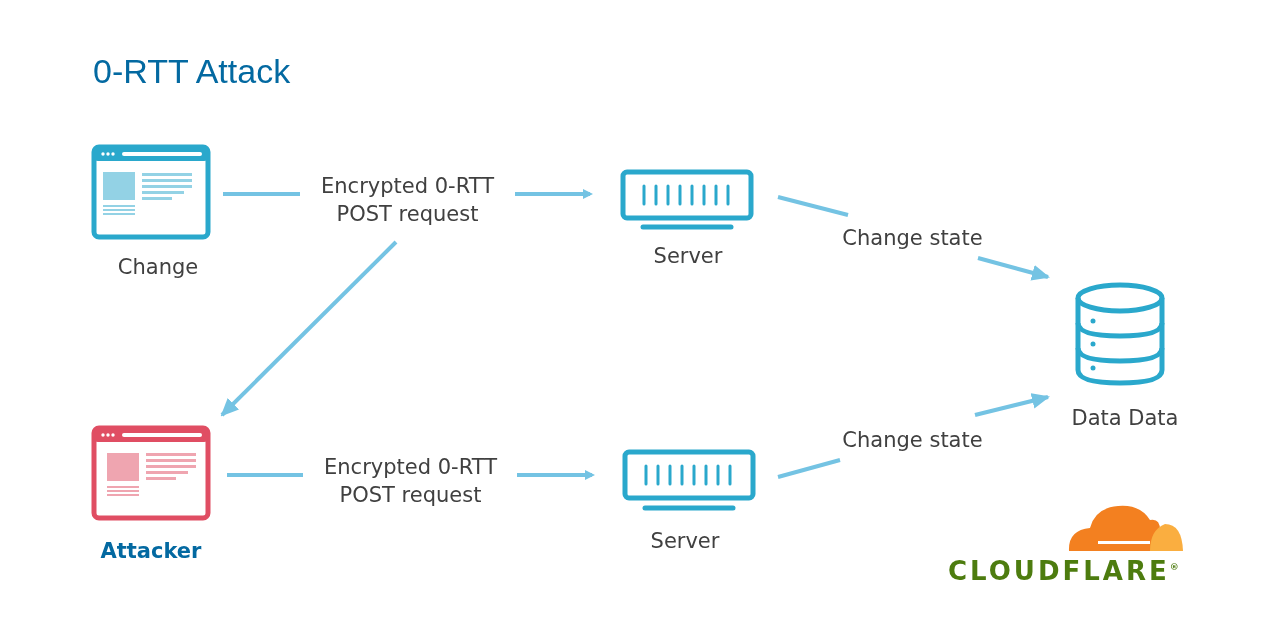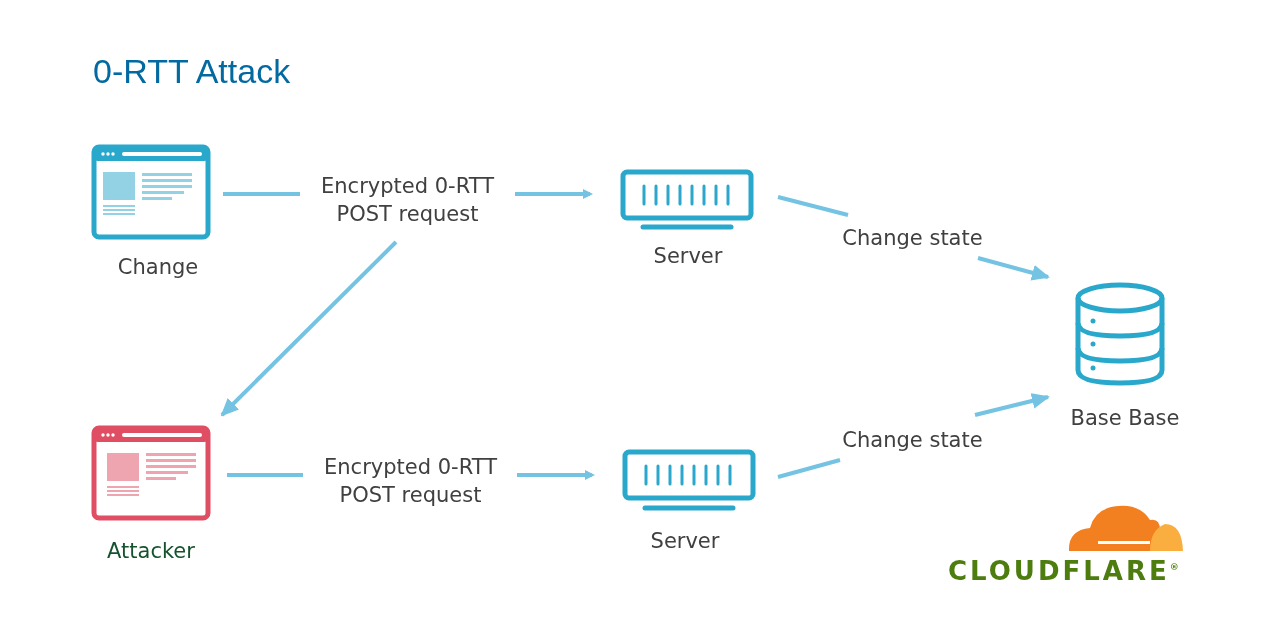--- a/index.html
+++ b/index.html
@@ -2,21 +2,21 @@
 <html><head>
 <meta charset="utf-8">
 <style>
   html, body { margin: 0; padding: 0; background: #ffffff; }
   body { width: 1273px; height: 626px; position: relative; overflow: hidden;
          font-family: "DejaVu Sans", "Liberation Sans", sans-serif; color: #1b4f7a; }
   .title { position: absolute; left: 93px; top: 52px; font-size: 34px; font-weight: 300;
            color: #0369a1; letter-spacing: 0px; font-family: "Liberation Sans", sans-serif; }
   .label { position: absolute; font-size: 21px; color: #404040; text-align: center;
            line-height: 28px; font-family: "DejaVu Sans", sans-serif; }
-  .label.attacker { color: #14532d; }
+  .label.attacker { color: #0369a1; font-weight: bold; }
   svg.layer { position: absolute; left: 0; top: 0; }
   .cf-text { position: absolute; left: 948px; top: 556px; font-size: 26px; font-weight: bold;
              letter-spacing: 3px; color: #4d7c0f; font-family: "DejaVu Sans", sans-serif; }
 </style>
 </head>
 <body>
 
 <div class="title">0-RTT Attack</div>
 
 <svg class="layer" width="1273" height="626" viewBox="0 0 1273 626">
@@ -121,21 +121,21 @@
     <path d="M1069,551 Q1068,530 1090,528 Q1095,508 1118,506 Q1140,504 1150,520 Q1160,518 1160,530 L1160,551 Z" fill="#f38020"></path>
     <path d="M1150,551 Q1150,530 1165,524 Q1182,524 1183,551 Z" fill="#faae40"></path>
     <path d="M1098,541 L1150,541 L1150,544 L1098,544 Z" fill="#fff"></path>
   </g>
 </svg>
 
 <div class="label" style="left:108px; top:253px; width:100px;">Change</div>
 <div class="label attacker" style="left:96px; top:537px; width:110px;">Attacker</div>
 <div class="label" style="left:638px; top:242px; width:100px;">Server</div>
 <div class="label" style="left:635px; top:527px; width:100px;">Server</div>
-<div class="label" style="left:1060px; top:404px; width:130px;">Base Base</div>
+<div class="label" style="left:1060px; top:404px; width:130px;">Data Data</div>
 
 <div class="label" style="left:300px; top:172px; width:215px;">
   <div>Encrypted 0-RTT</div>
   <div>POST request</div>
 </div>
 <div class="label" style="left:303px; top:453px; width:215px;">
   <div>Encrypted 0-RTT</div>
   <div>POST request</div>
 </div>
 <div class="label" style="left:830px; top:224px; width:165px;">Change state</div>

